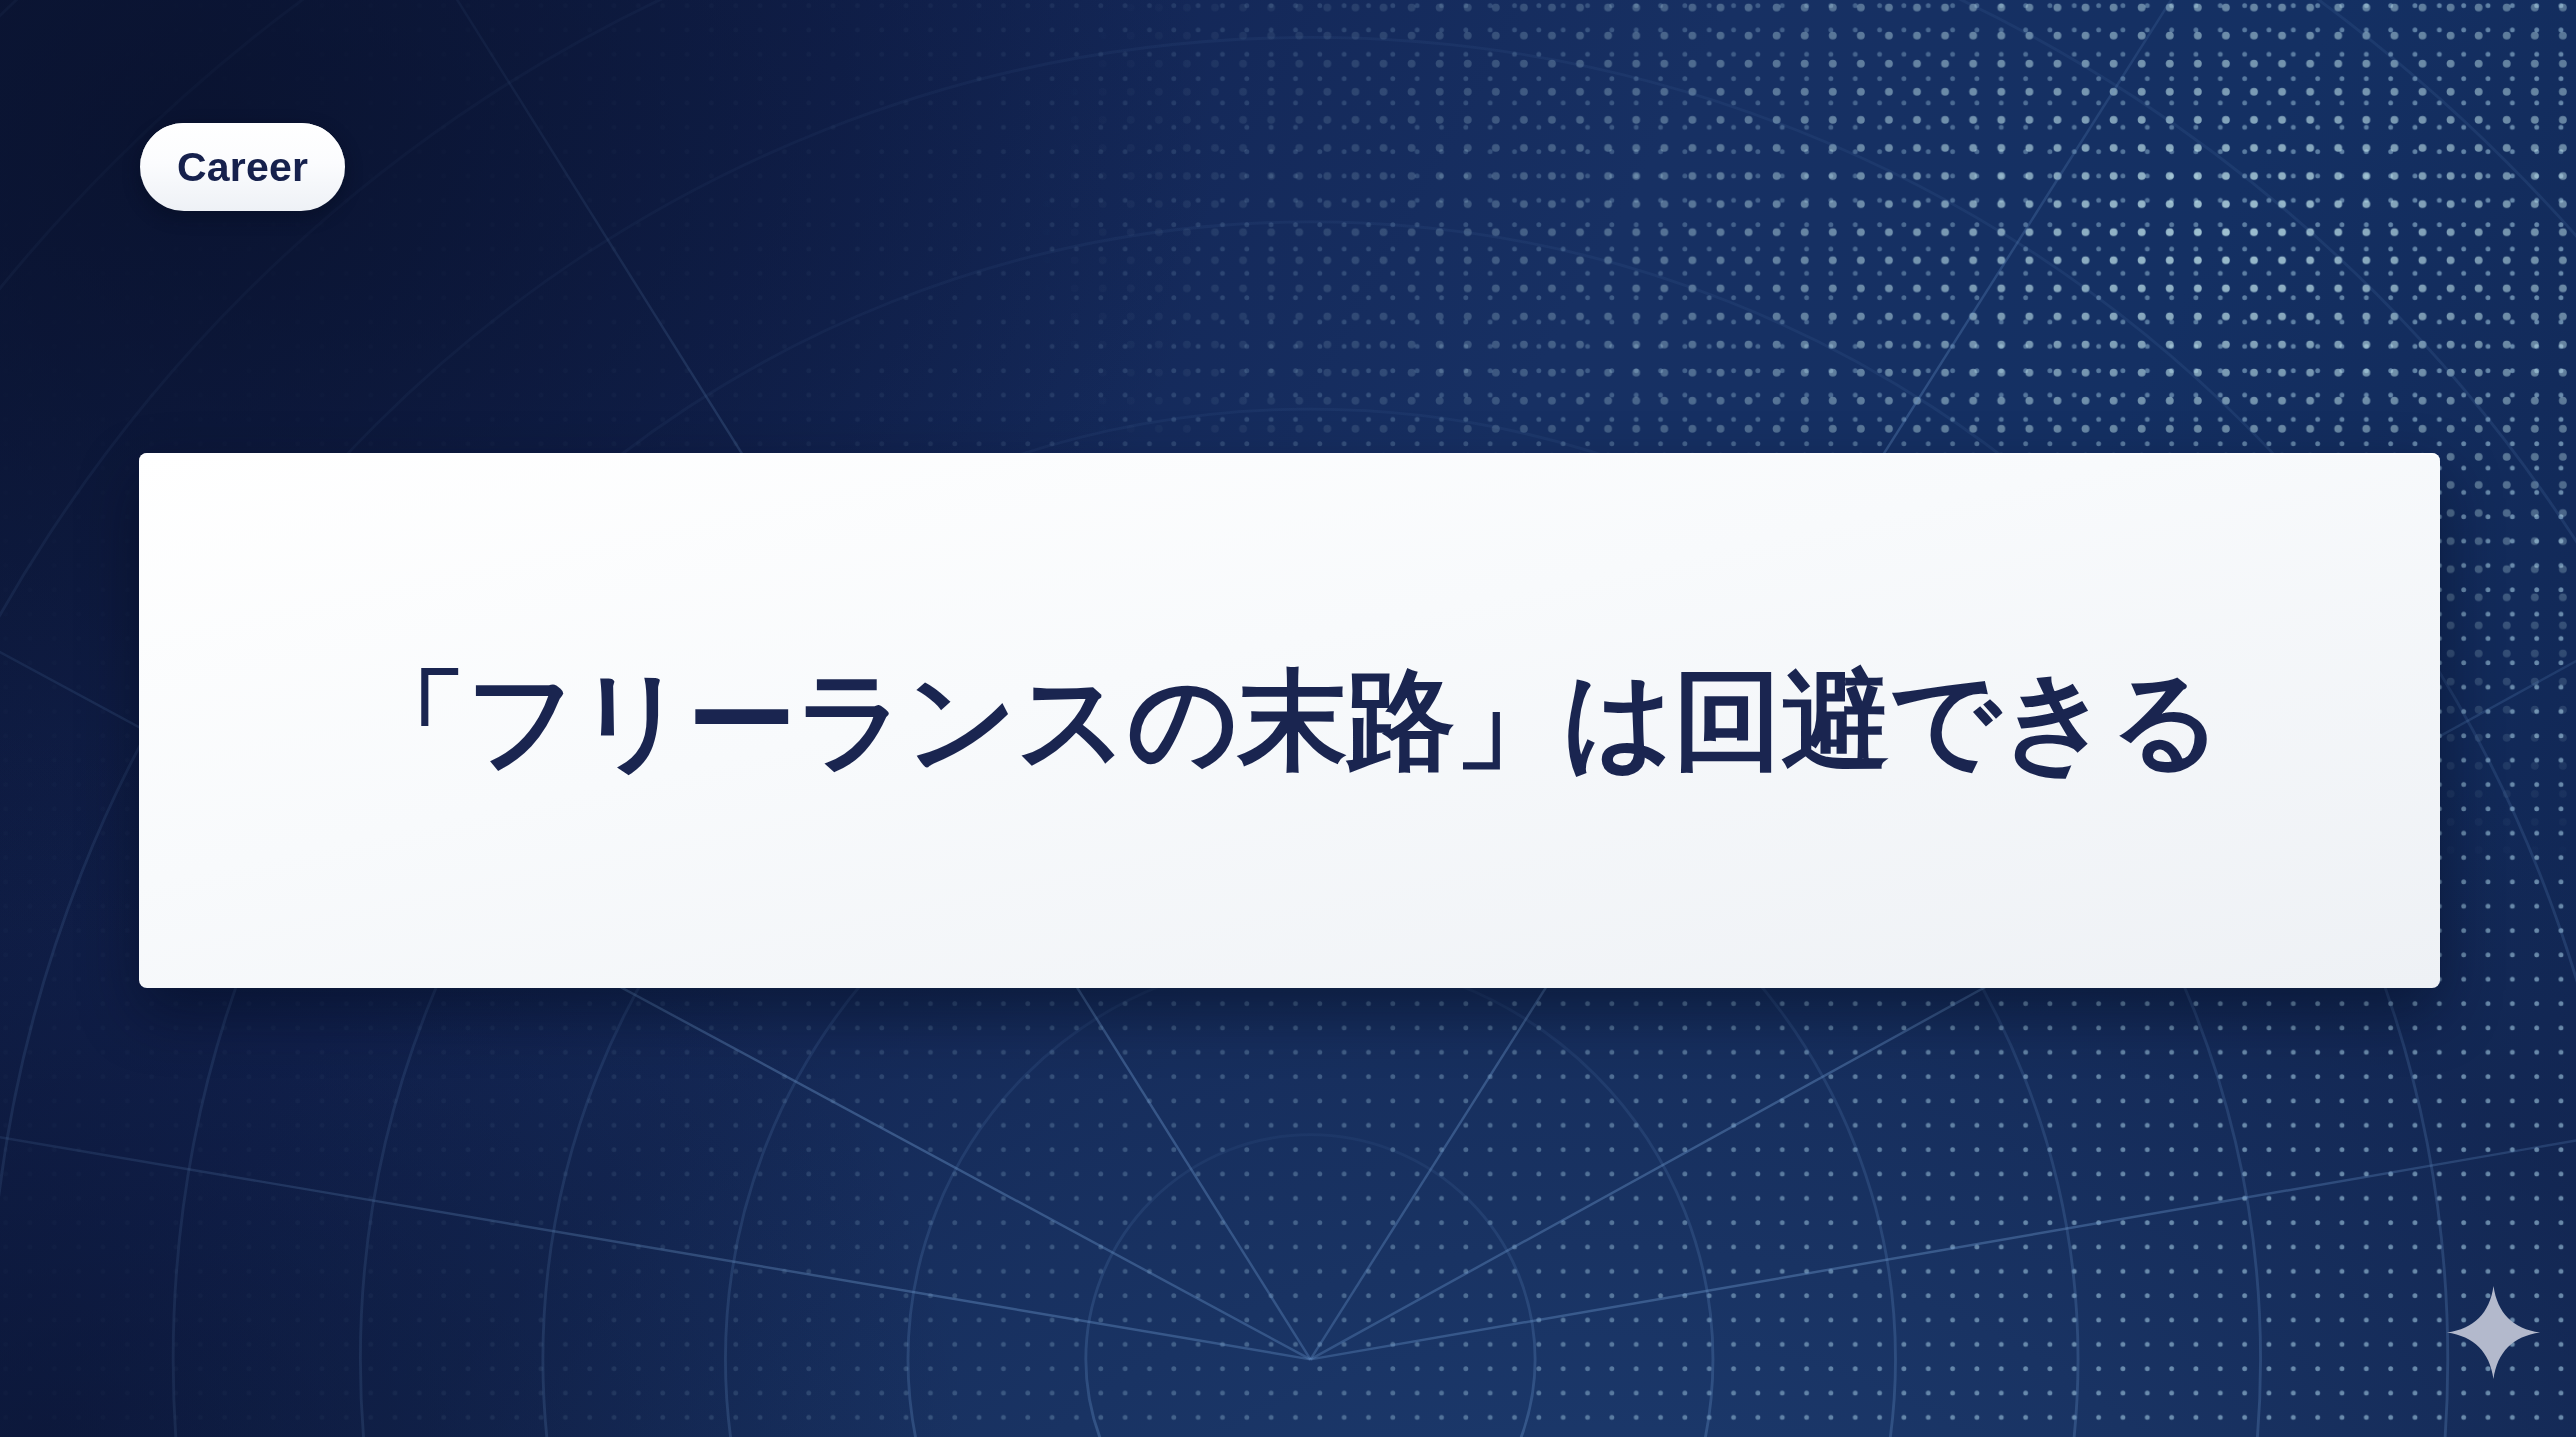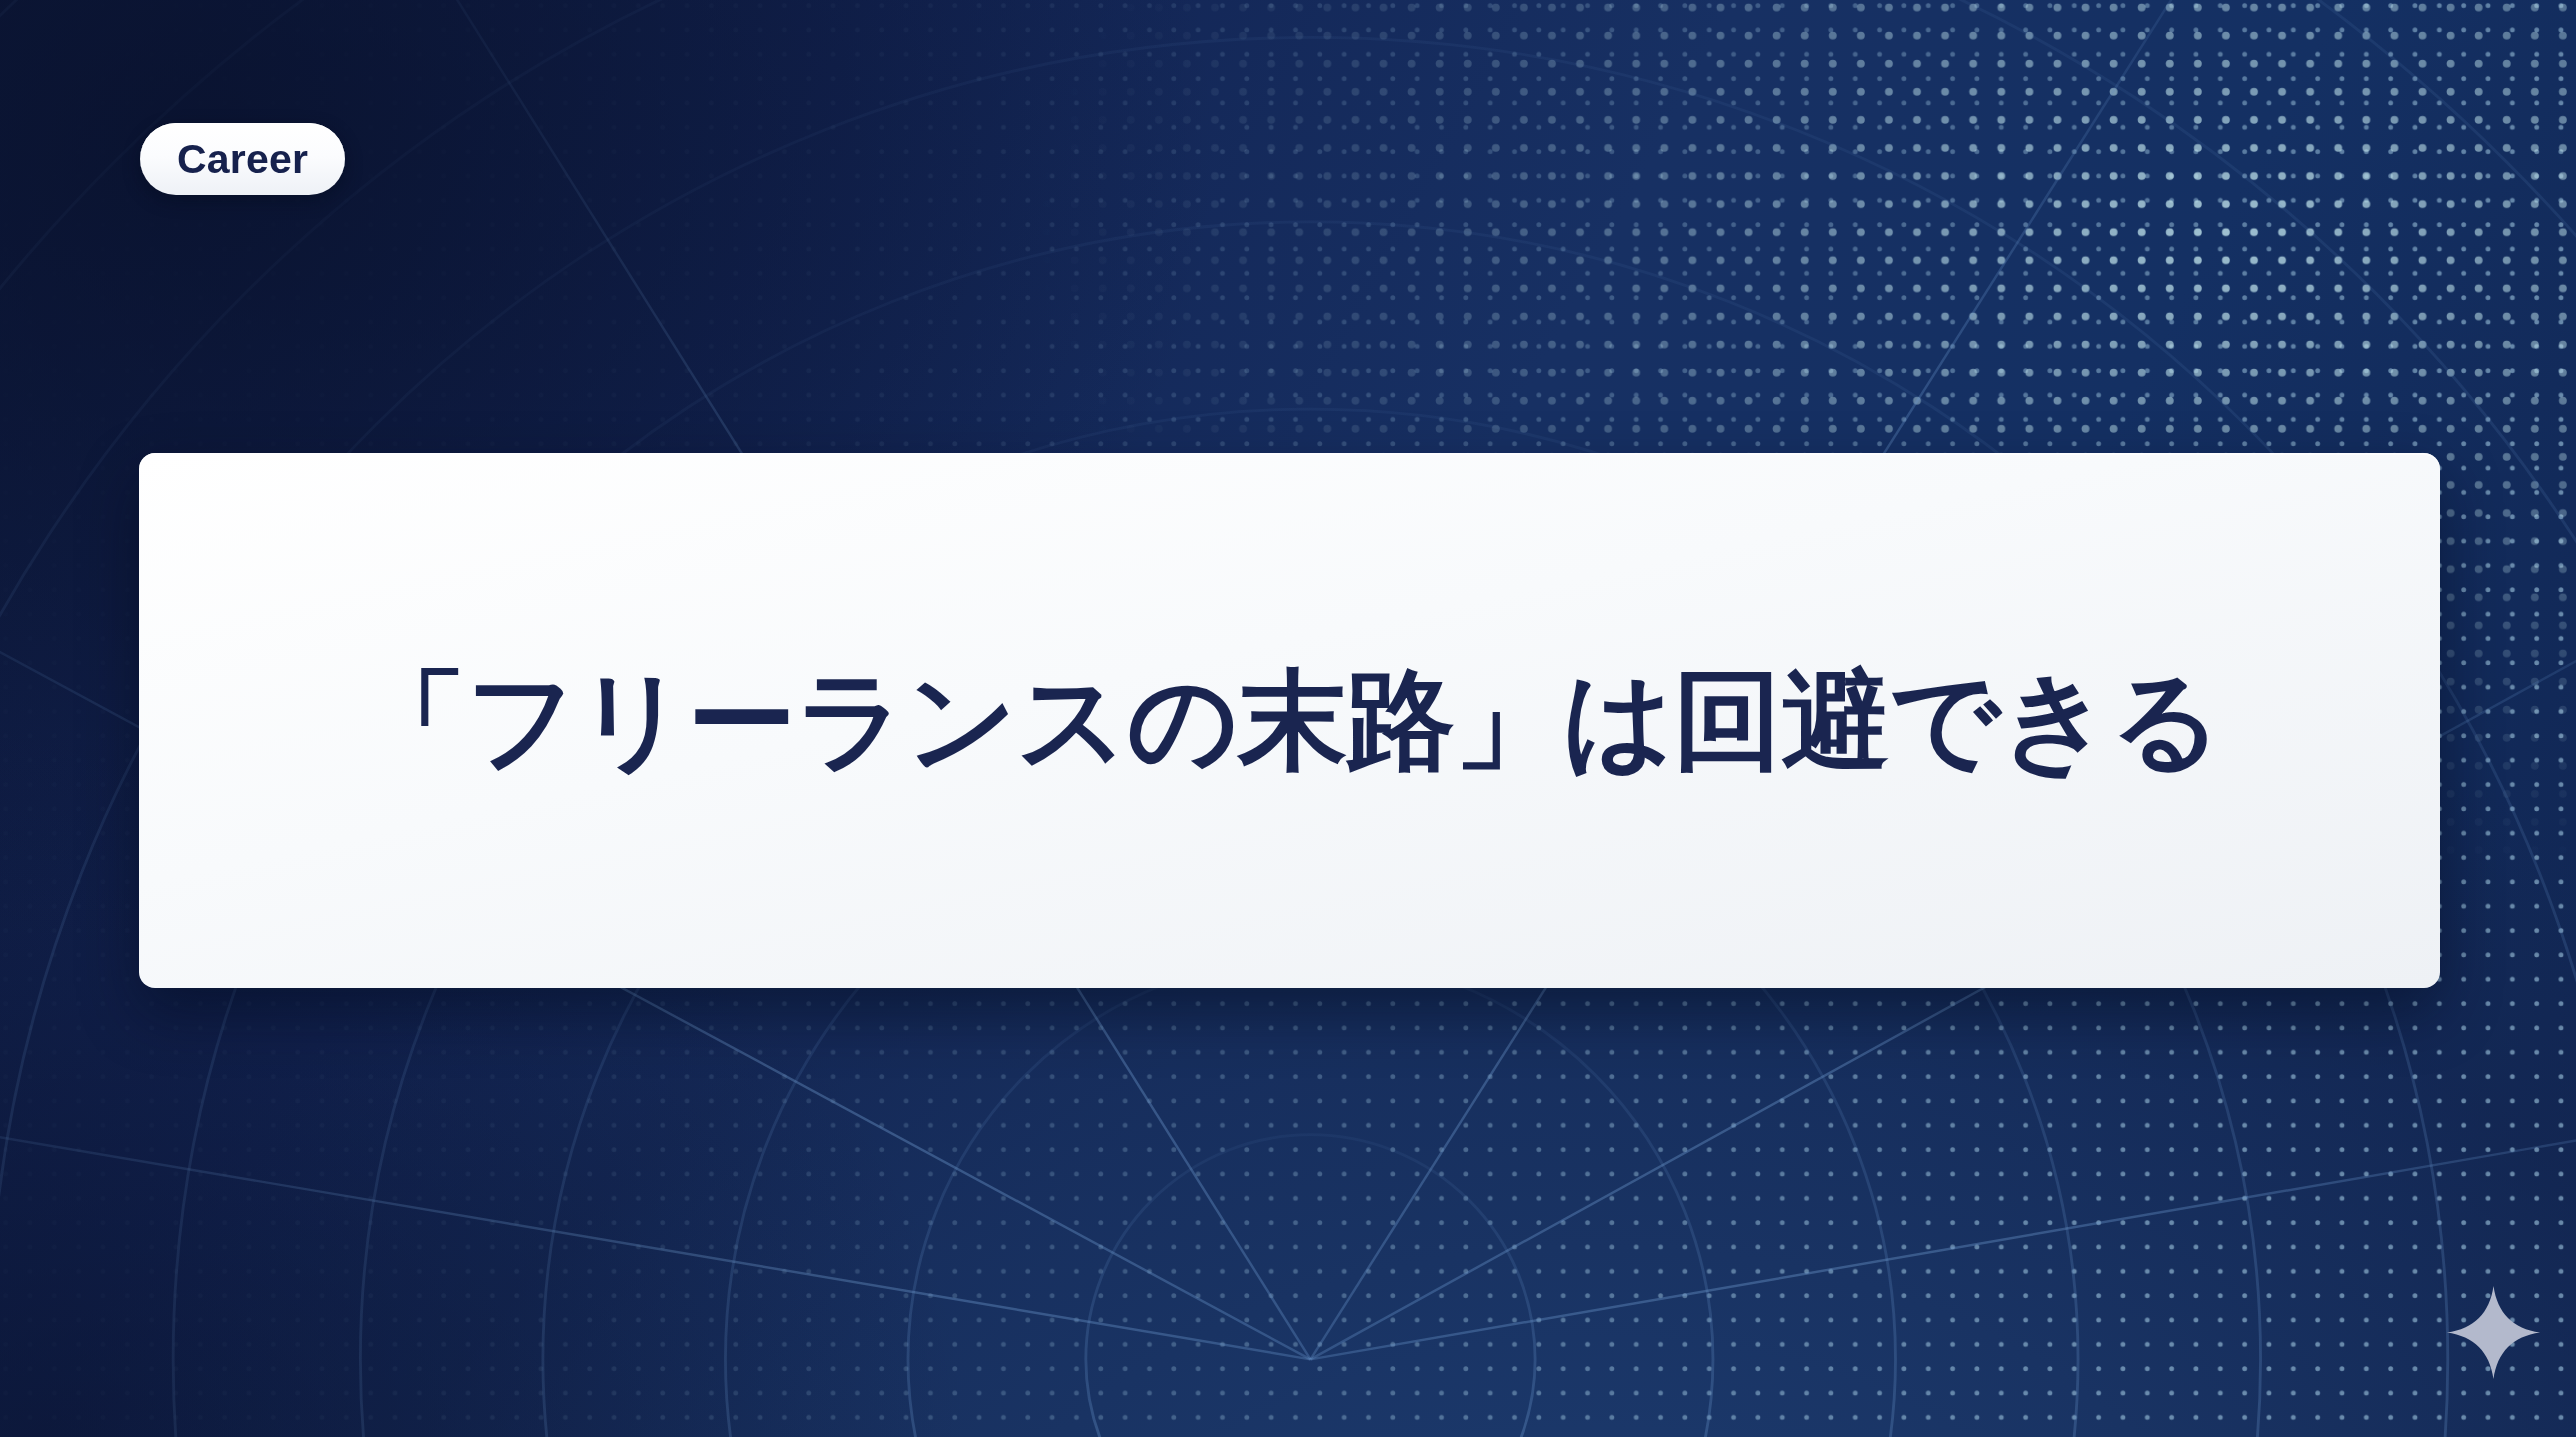--- a/index.html
+++ b/index.html
@@ -43,21 +43,21 @@
     inset: 0;
     width: 2576px;
     height: 1438px;
   }
 
   
   .badge {
     position: absolute;
     left: 140px;
     top: 123px;
-    height: 72px;
+    height: 88px;
     padding: 0 37px;
     display: flex;
     align-items: center;
     justify-content: center;
     border-radius: 44px;
     background: linear-gradient(180deg, #ffffff 0%, #fbfcfe 46%, #eef1f6 100%);
     box-shadow: 0 5.6px 17px rgba(4,10,28,0.45), 0 0.9px 0 rgba(255,255,255,0.9) inset;
     color: #16214d;
     font-size: 41px;
     font-weight: 700;
@@ -65,21 +65,21 @@
     line-height: 1;
   }
 
   
   .card {
     position: absolute;
     left: 139px;
     top: 453px;
     width: 2301px;
     height: 535px;
-    border-radius: 16px;
+    border-radius: 8px;
     background: linear-gradient(168deg, #ffffff 0%, #f8fafc 42%, #eef1f5 100%);
     box-shadow: 0 24px 60px rgba(3,9,26,0.46), 0 1.9px 0 rgba(255,255,255,0.7) inset;
     display: flex;
     flex-direction: column;
     align-items: center;
     justify-content: center;
     overflow: hidden;
   }
   .card-title {
     color: #1a2550;

